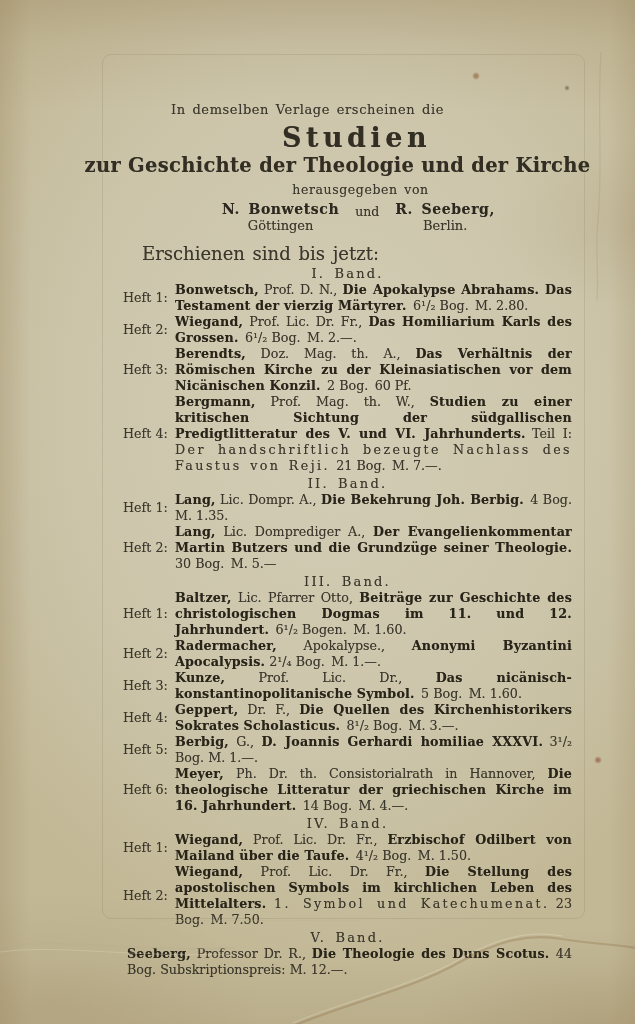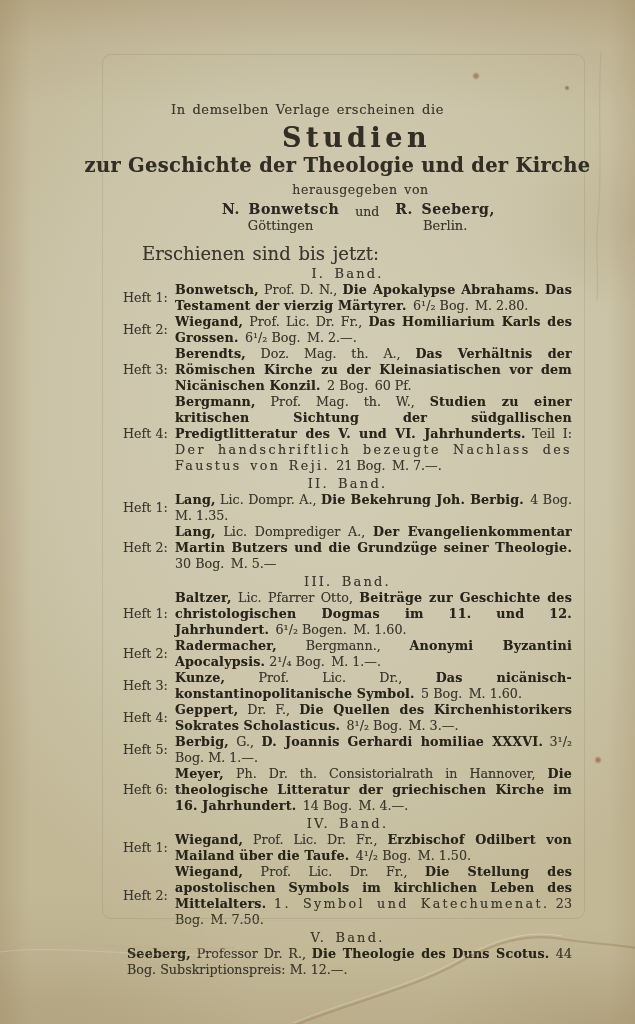--- a/index.html
+++ b/index.html
@@ -119,21 +119,21 @@
   <div class="band">
     <div class="band-heading">III. Band.</div>
     <div class="band-entries">
   <div class="entry">
     <span class="heft">Heft 1:</span>
     <span class="etext"><b>Baltzer,</b><span> Lic. Pfarrer Otto, </span><b>Beiträge zur Geschichte des christologischen Dogmas im 11. und 12. Jahrhundert.</b><span> 6¹/₂ Bogen. M. 1.60.</span></span>
   </div>
 
   <div class="entry">
     <span class="heft">Heft 2:</span>
-    <span class="etext"><b>Radermacher,</b><span> Bergmann., </span><b>Anonymi Byzantini Apocalypsis.</b><span> 2¹/₄ Bog. M. 1.—.</span></span>
+    <span class="etext"><b>Radermacher,</b><span> Apokalypse., </span><b>Anonymi Byzantini Apocalypsis.</b><span> 2¹/₄ Bog. M. 1.—.</span></span>
   </div>
 
   <div class="entry">
     <span class="heft">Heft 3:</span>
     <span class="etext"><b>Kunze,</b><span> Prof. Lic. Dr., </span><b>Das nicänisch-konstantinopolitanische Symbol.</b><span> 5 Bog. M. 1.60.</span></span>
   </div>
 
   <div class="entry">
     <span class="heft">Heft 4:</span>
     <span class="etext"><b>Geppert,</b><span> Dr. F., </span><b>Die Quellen des Kirchenhistorikers Sokrates Scholasticus.</b><span> 8¹/₂ Bog. M. 3.—.</span></span>

